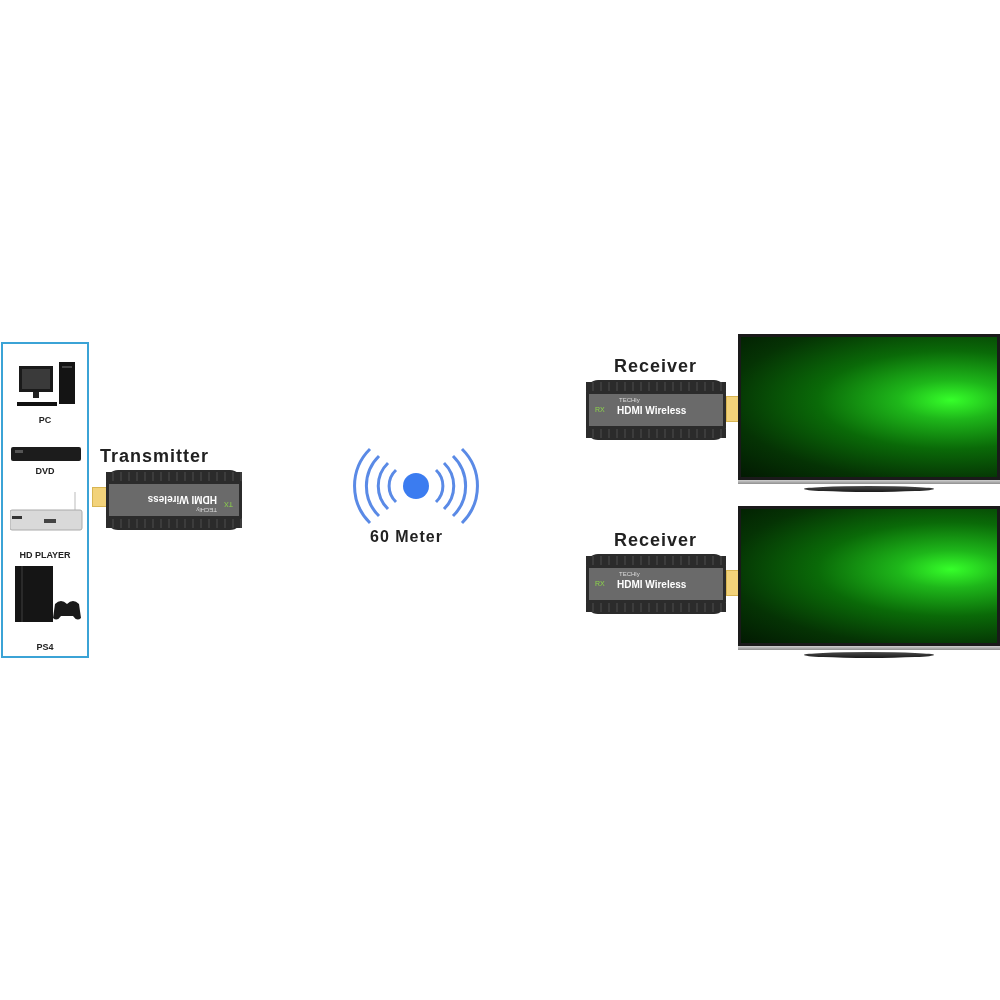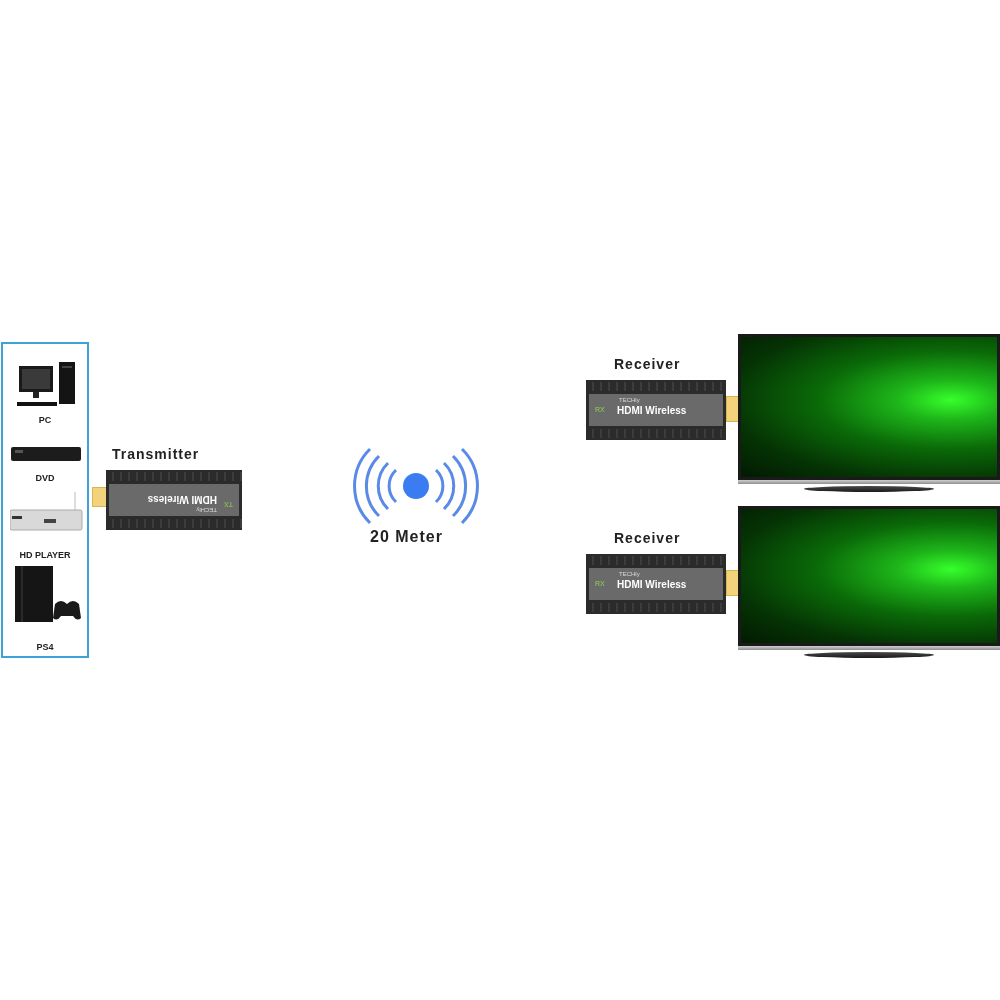--- a/index.html
+++ b/index.html
@@ -7,27 +7,27 @@
            font-family:"Liberation Sans", "DejaVu Sans", sans-serif; }
     .abs { position:absolute; }
 
     
     .device-panel { left:1px; top:342px; width:88px; height:316px;
                     border:2px solid #3ba3d6; box-sizing:border-box; background:#fff; }
     .dev-label { position:absolute; left:0; width:100%; text-align:center;
                  font-size:9px; font-weight:bold; color:#222; }
 
     
-    .dongle { background:#2b2b2b; border-radius:0; }
+    .dongle { background:#2b2b2b; border-radius:12px; }
     .dongle .strip { position:absolute; left:0; right:0; height:9px;
                      background:repeating-linear-gradient(90deg,#2b2b2b 0 6px,#3c3c3c 6px 8px); }
     .dongle .face { position:absolute; left:3px; right:3px; top:14px; bottom:14px; background:#6a6a6a; }
     .plug { background:#f2d27a; border:1px solid #d8b552; }
 
-    .title-lbl { font-weight:bold; color:#222; font-size:14px; letter-spacing:1px; }
+    .title-lbl { font-weight:bold; color:#222; font-size:18px; letter-spacing:1px; }
 
     
     .tv-screen { background:
         radial-gradient(ellipse at 82% 45%, #36ff2a 0%, #1eb61a 18%, #0a6a08 45%, #053304 75%, #021a02 100%);
         border:3px solid #1a1a1a; box-sizing:border-box; overflow:hidden; }
     .tv-bezel { background:linear-gradient(#cfcfcf,#8f8f8f); height:4px; }
     .tv-stand { background:linear-gradient(#4a4a4a,#1a1a1a); height:6px; border-radius:50%; }
   </style>
 </head>
 <body>
@@ -41,39 +41,39 @@
     <rect x="0" y="40" width="40" height="4" fill="#111"></rect>
     <rect x="42" y="0" width="16" height="42" fill="#141414"></rect>
     <rect x="45" y="4" width="10" height="2" fill="#444"></rect>
   </svg>
   <div class="dev-label" style="top:71px">PC</div>
 
   <svg class="abs" style="left:8px;top:100px" width="70" height="20">
     <rect x="0" y="3" width="70" height="14" rx="2" fill="#1c1c1c"></rect>
     <rect x="4" y="6" width="8" height="3" fill="#555"></rect>
   </svg>
-  <div class="dev-label" style="top:129px">DVD</div>
+  <div class="dev-label" style="top:122px">DVD</div>
 
   <svg class="abs" style="left:7px;top:148px" width="74" height="42">
     <rect x="64" y="0" width="2" height="22" fill="#ddd"></rect>
     <rect x="0" y="18" width="72" height="20" rx="2" fill="#d9d9d9" stroke="#aaa"></rect>
     <rect x="2" y="24" width="10" height="3" fill="#333"></rect>
     <rect x="34" y="27" width="12" height="4" fill="#444"></rect>
   </svg>
   <div class="dev-label" style="top:206px">HD PLAYER</div>
 
   <svg class="abs" style="left:10px;top:222px" width="70" height="62">
     <rect x="2" y="0" width="38" height="56" fill="#151515"></rect>
     <rect x="8" y="0" width="2" height="56" fill="#2a2a2a"></rect>
     <path d="M42 38 q6 -6 12 0 q6 -6 12 0 l2 14 q-4 4 -8 -2 h-12 q-4 6 -8 2 z" fill="#1a1a1a"></path>
   </svg>
   <div class="dev-label" style="top:298px">PS4</div>
 </div>
 
-<div class="abs title-lbl" style="left:112px;top:446px">Transmitter</div>
+<div class="abs title-lbl" style="left:100px;top:446px">Transmitter</div>
 <div class="abs plug" style="left:92px;top:487px;width:16px;height:18px"></div>
 <div class="abs dongle" style="left:106px;top:470px;width:136px;height:60px">
   <div class="strip" style="top:2px"></div>
   <div class="strip" style="bottom:2px"></div>
   <div class="face" style="transform:rotate(180deg)">
     <span class="abs" style="left:6px;top:8px;font-size:7px;color:#8cd44a">TX</span>
     <span class="abs" style="left:22px;top:3px;font-size:6px;color:#ddd">TECHly</span>
     <span class="abs" style="left:22px;top:11px;font-size:10px;font-weight:bold;color:#fff">HDMI Wireless</span>
   </div>
 </div>
@@ -84,21 +84,21 @@
     <path d="M44 24 a22 22 0 0 0 0 32"></path>
     <path d="M36 17 a32 32 0 0 0 0 46"></path>
     <path d="M27 10 a42 42 0 0 0 0 60"></path>
     <path d="M18 3 a52 52 0 0 0 0 74"></path>
     <path d="M84 24 a22 22 0 0 1 0 32"></path>
     <path d="M92 17 a32 32 0 0 1 0 46"></path>
     <path d="M101 10 a42 42 0 0 1 0 60"></path>
     <path d="M110 3 a52 52 0 0 1 0 74"></path>
   </g>
 </svg>
-<div class="abs title-lbl" style="left:370px;top:528px;font-size:16px">20 Meter</div>
+<div class="abs title-lbl" style="left:370px;top:528px;font-size:16px">60 Meter</div>
 
 <div class="abs title-lbl" style="left:614px;top:356px">Receiver</div>
 <div class="abs dongle" style="left:586px;top:380px;width:140px;height:60px">
   <div class="strip" style="top:2px"></div>
   <div class="strip" style="bottom:2px"></div>
   <div class="face">
     <span class="abs" style="left:6px;top:12px;font-size:7px;color:#8cd44a">RX</span>
     <span class="abs" style="left:30px;top:3px;font-size:6px;color:#ddd">TECHly</span>
     <span class="abs" style="left:28px;top:11px;font-size:10px;font-weight:bold;color:#fff">HDMI Wireless</span>
   </div>

